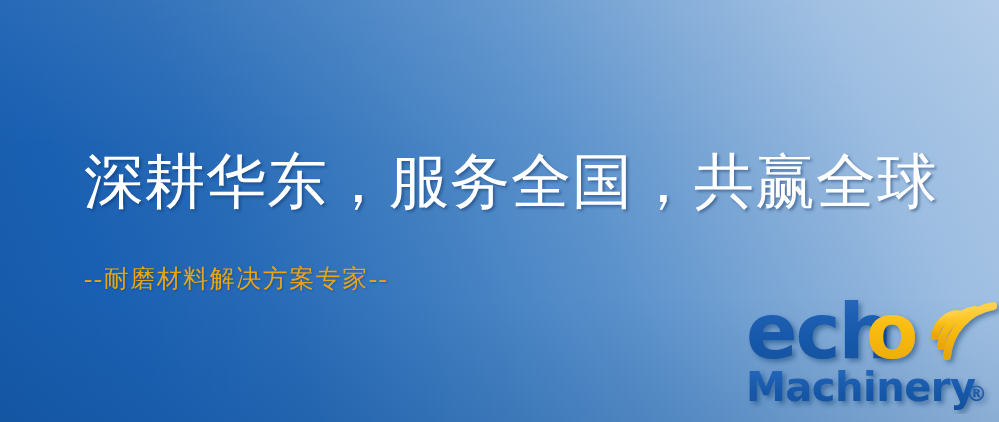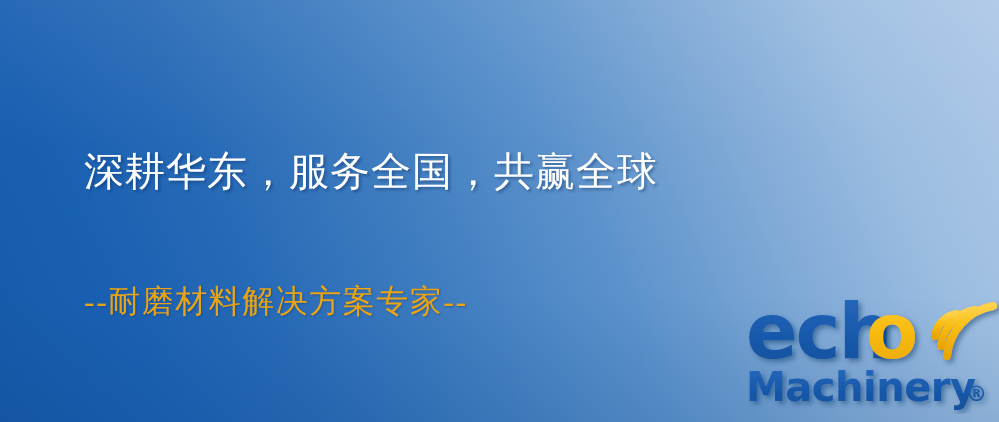--- a/index.html
+++ b/index.html
@@ -35,40 +35,39 @@
       rgba(0,0,0,0.00) 70%,
       rgba(10,55,110,0.10) 100%);
     pointer-events: none;
   }
 
   .headline {
     position: absolute;
     left: 84px;
     top: 152px;
     font-family: "Liberation Serif", "DejaVu Serif", serif;
-    font-size: 40px;
+    font-size: 60px;
     line-height: 1.0;
     color: #ffffff;
     letter-spacing: 1px;
     white-space: nowrap;
     text-shadow: 2px 2px 3px rgba(10,45,95,0.45);
   }
 
   .subtitle {
     position: absolute;
     left: 84px;
     top: 266px;
     font-family: "Liberation Serif", "DejaVu Serif", serif;
-    font-size: 32px;
+    font-size: 25px;
     line-height: 1.0;
     color: #e8a317;
     letter-spacing: 1.5px;
     white-space: nowrap;
     text-shadow: 1px 1px 2px rgba(10,45,95,0.35);
-    margin-top: 19px;
   }
 
   
   .logo {
     position: absolute;
     left: 744px;
     top: 280px;
     width: 255px;
     height: 134px;
   }

